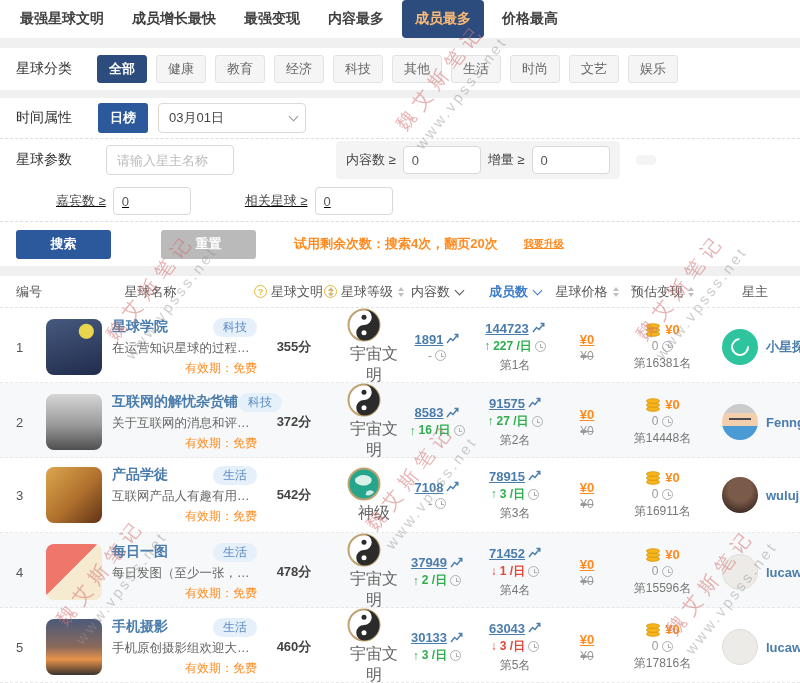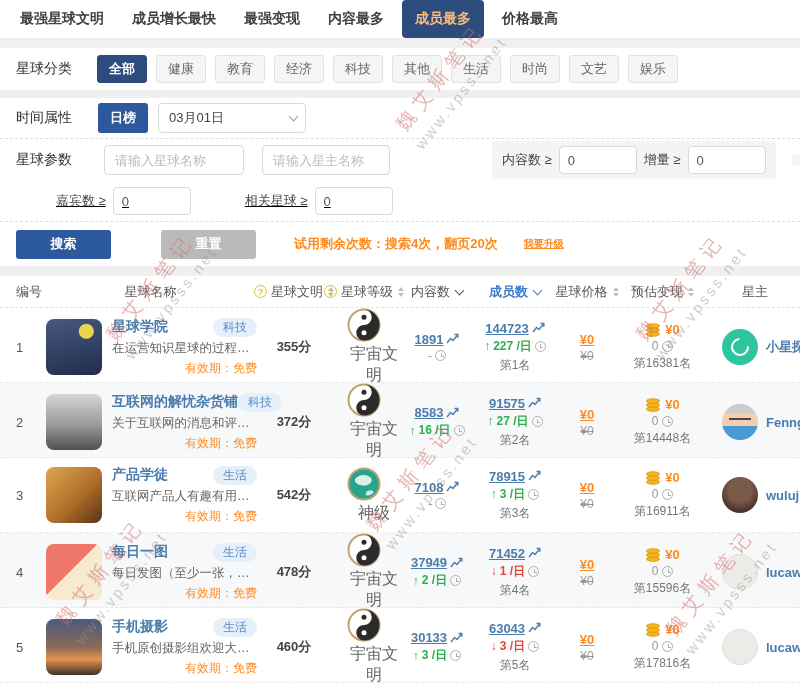--- a/index.html
+++ b/index.html
@@ -150,21 +150,20 @@
     <div class="date-box">
       <input value="03月01日" style="">
       <span class="caret"></span>
     </div>
   </div>
 
   <div class="dash-div"></div>
 
   <div class="frow paramrow1">
     <div class="flabel">星球参数</div>
-    <input class="tinput" style="width: 140px;" placeholder="请输入星球名称">
     <input class="tinput" style="width: 128px; margin-left: 2px;" placeholder="请输入星主名称">
     <div class="pgroup" style="margin-left:86px;">
       <span class="plab">内容数 ≥</span>
       <input class="ninput" value="0" style="">
       <span class="plab">增量 ≥</span>
       <input class="ninput" value="0" style="">
     </div>
     <div class="pgroup">
       
       

